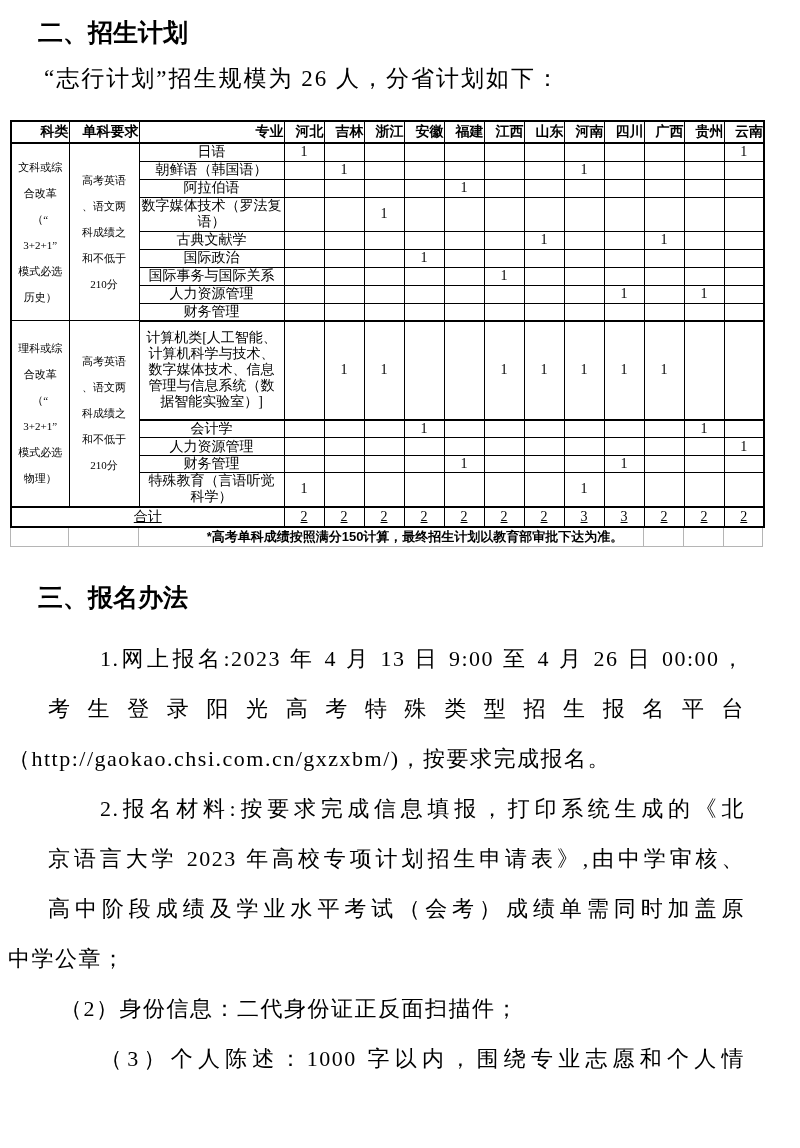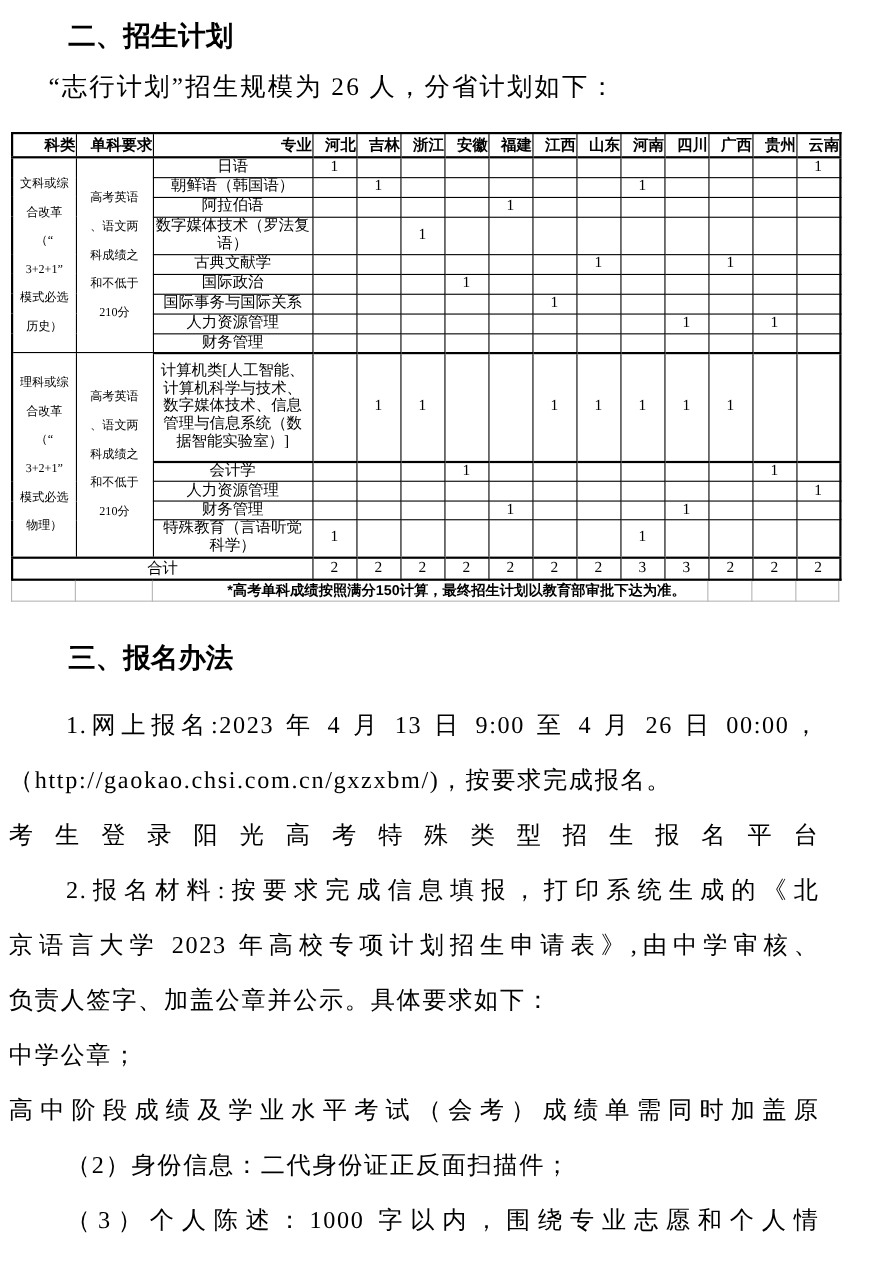--- a/index.html
+++ b/index.html
@@ -2,58 +2,58 @@
 <html><head>
 <meta charset="utf-8">
 <style>
   * { box-sizing: border-box; }
   html,body { margin:0; padding:0; }
   body {
     width:800px; height:1148px; background:#ffffff; color:#000;
     font-family:"Liberation Serif","DejaVu Serif",serif;
     overflow:hidden;
   }
-  .h2 { font-size:25px; font-weight:bold; margin:0; padding-left:62px; }
+  .h2 { font-size:25px; font-weight:bold; margin:0; padding-left:38px; }
   #heading-2 { padding-top:16px; }
   #heading-3 { margin-top:34px; }
   .intro { font-size:23px; margin:14px 0 0 0; padding-left:44px; letter-spacing:2px; }
 
   table.tbl {
     margin:26px 0 0 10px; width:753px;
     border-collapse:collapse; table-layout:fixed;
     border:2px solid #000;
   }
   .tbl th, .tbl td {
     border:1px solid #000; padding:0; text-align:center; vertical-align:middle;
     overflow:hidden;
   }
   .tbl thead th { border-bottom:2px solid #000; font-size:14px; font-weight:bold; height:22px;text-align:right; }
   .side  { font-size:11px; line-height:26px; white-space:pre-line; }
   .major { font-size:14px; line-height:16px; white-space:pre-line; }
   .num   { font-size:14px; }
   tr.h18 { height:18px; } tr.h34 { height:34px; } tr.h14 { height:14px; }
-  tr.h84 { height:99px;border-radius:20px; } tr.h15 { height:15px; } tr.h17 { height:17px; }
+  tr.h84 { height:99px;border-radius:20px; } tr.h15 { height:15px; } tr.h17 { height:17px;text-decoration:underline; }
   tr.sep td { border-bottom-width:2px; }
   tr.total-row td { border-top:2px solid #000; font-size:14px; }
 
   .fnrow { margin-left:10px; width:753px; display:flex; }
   .fnrow .fc {
     flex:0 0 auto; height:19px;
     border-left:1px solid #b5b5b5; border-bottom:1px solid #b5b5b5;
   }
   .fnrow .fc:last-child { border-right:1px solid #b5b5b5; }
   .w58{width:58px}.w70{width:70px}.w505{width:505px}.w40{width:40px}
   .fn-text {
     font-family:"Liberation Sans","DejaVu Sans",sans-serif;
     font-size:13px; font-weight:bold; text-align:center; line-height:18px;padding-left:48px;
   }
 
   .bodytext { margin:20px 55px 0 8px; font-size:22px; }
   .line { height:50px; line-height:50px; letter-spacing:1.5px; white-space:nowrap; }
-  .line.just { white-space:normal; text-align:justify; text-align-last:justify; }
+  .line.just { white-space:normal; text-align:justify; text-align-last:justify;margin-left:40px; }
   .indent { padding-left:52px; }
 </style>
 </head>
 <body>
 
 <h2 class="h2" id="heading-2">二、招生计划</h2>
 <p class="intro">“志行计划”招生规模为 26 人，分省计划如下：</p>
 
 <table class="tbl">
   <colgroup>
@@ -355,22 +355,21 @@
   <div class="fc w505 fn-text">*高考单科成绩按照满分150计算，最终招生计划以教育部审批下达为准。</div>
   <div class="fc w40"></div>
   <div class="fc w40"></div>
   <div class="fc w40"></div>
 </div>
 
 <h2 class="h2" id="heading-3">三、报名办法</h2>
 
 <div class="bodytext">
   <div class="line indent just">1.网上报名:2023 年 4 月 13 日 9:00 至 4 月 26 日 00:00，</div>
+  <div class="line just">考生登录阳光高考特殊类型招生报名平台</div>
   <div class="line">（http://gaokao.chsi.com.cn/gxzxbm/)，按要求完成报名。</div>
-  <div class="line just">考生登录阳光高考特殊类型招生报名平台</div>
   <div class="line indent just">2.报名材料:按要求完成信息填报，打印系统生成的《北</div>
   <div class="line just">京语言大学 2023 年高校专项计划招生申请表》,由中学审核、</div>
-  <div class="line">负责人签字、加盖公章并公示。具体要求如下：</div>
+  <div class="line just">高中阶段成绩及学业水平考试（会考）成绩单需同时加盖原</div>
   <div class="line">中学公章；</div>
-  <div class="line just">高中阶段成绩及学业水平考试（会考）成绩单需同时加盖原</div>
   <div class="line indent">（2）身份信息：二代身份证正反面扫描件；</div>
   <div class="line indent just">（3）个人陈述：1000 字以内，围绕专业志愿和个人情</div>
 </div>
 
 </body></html>

